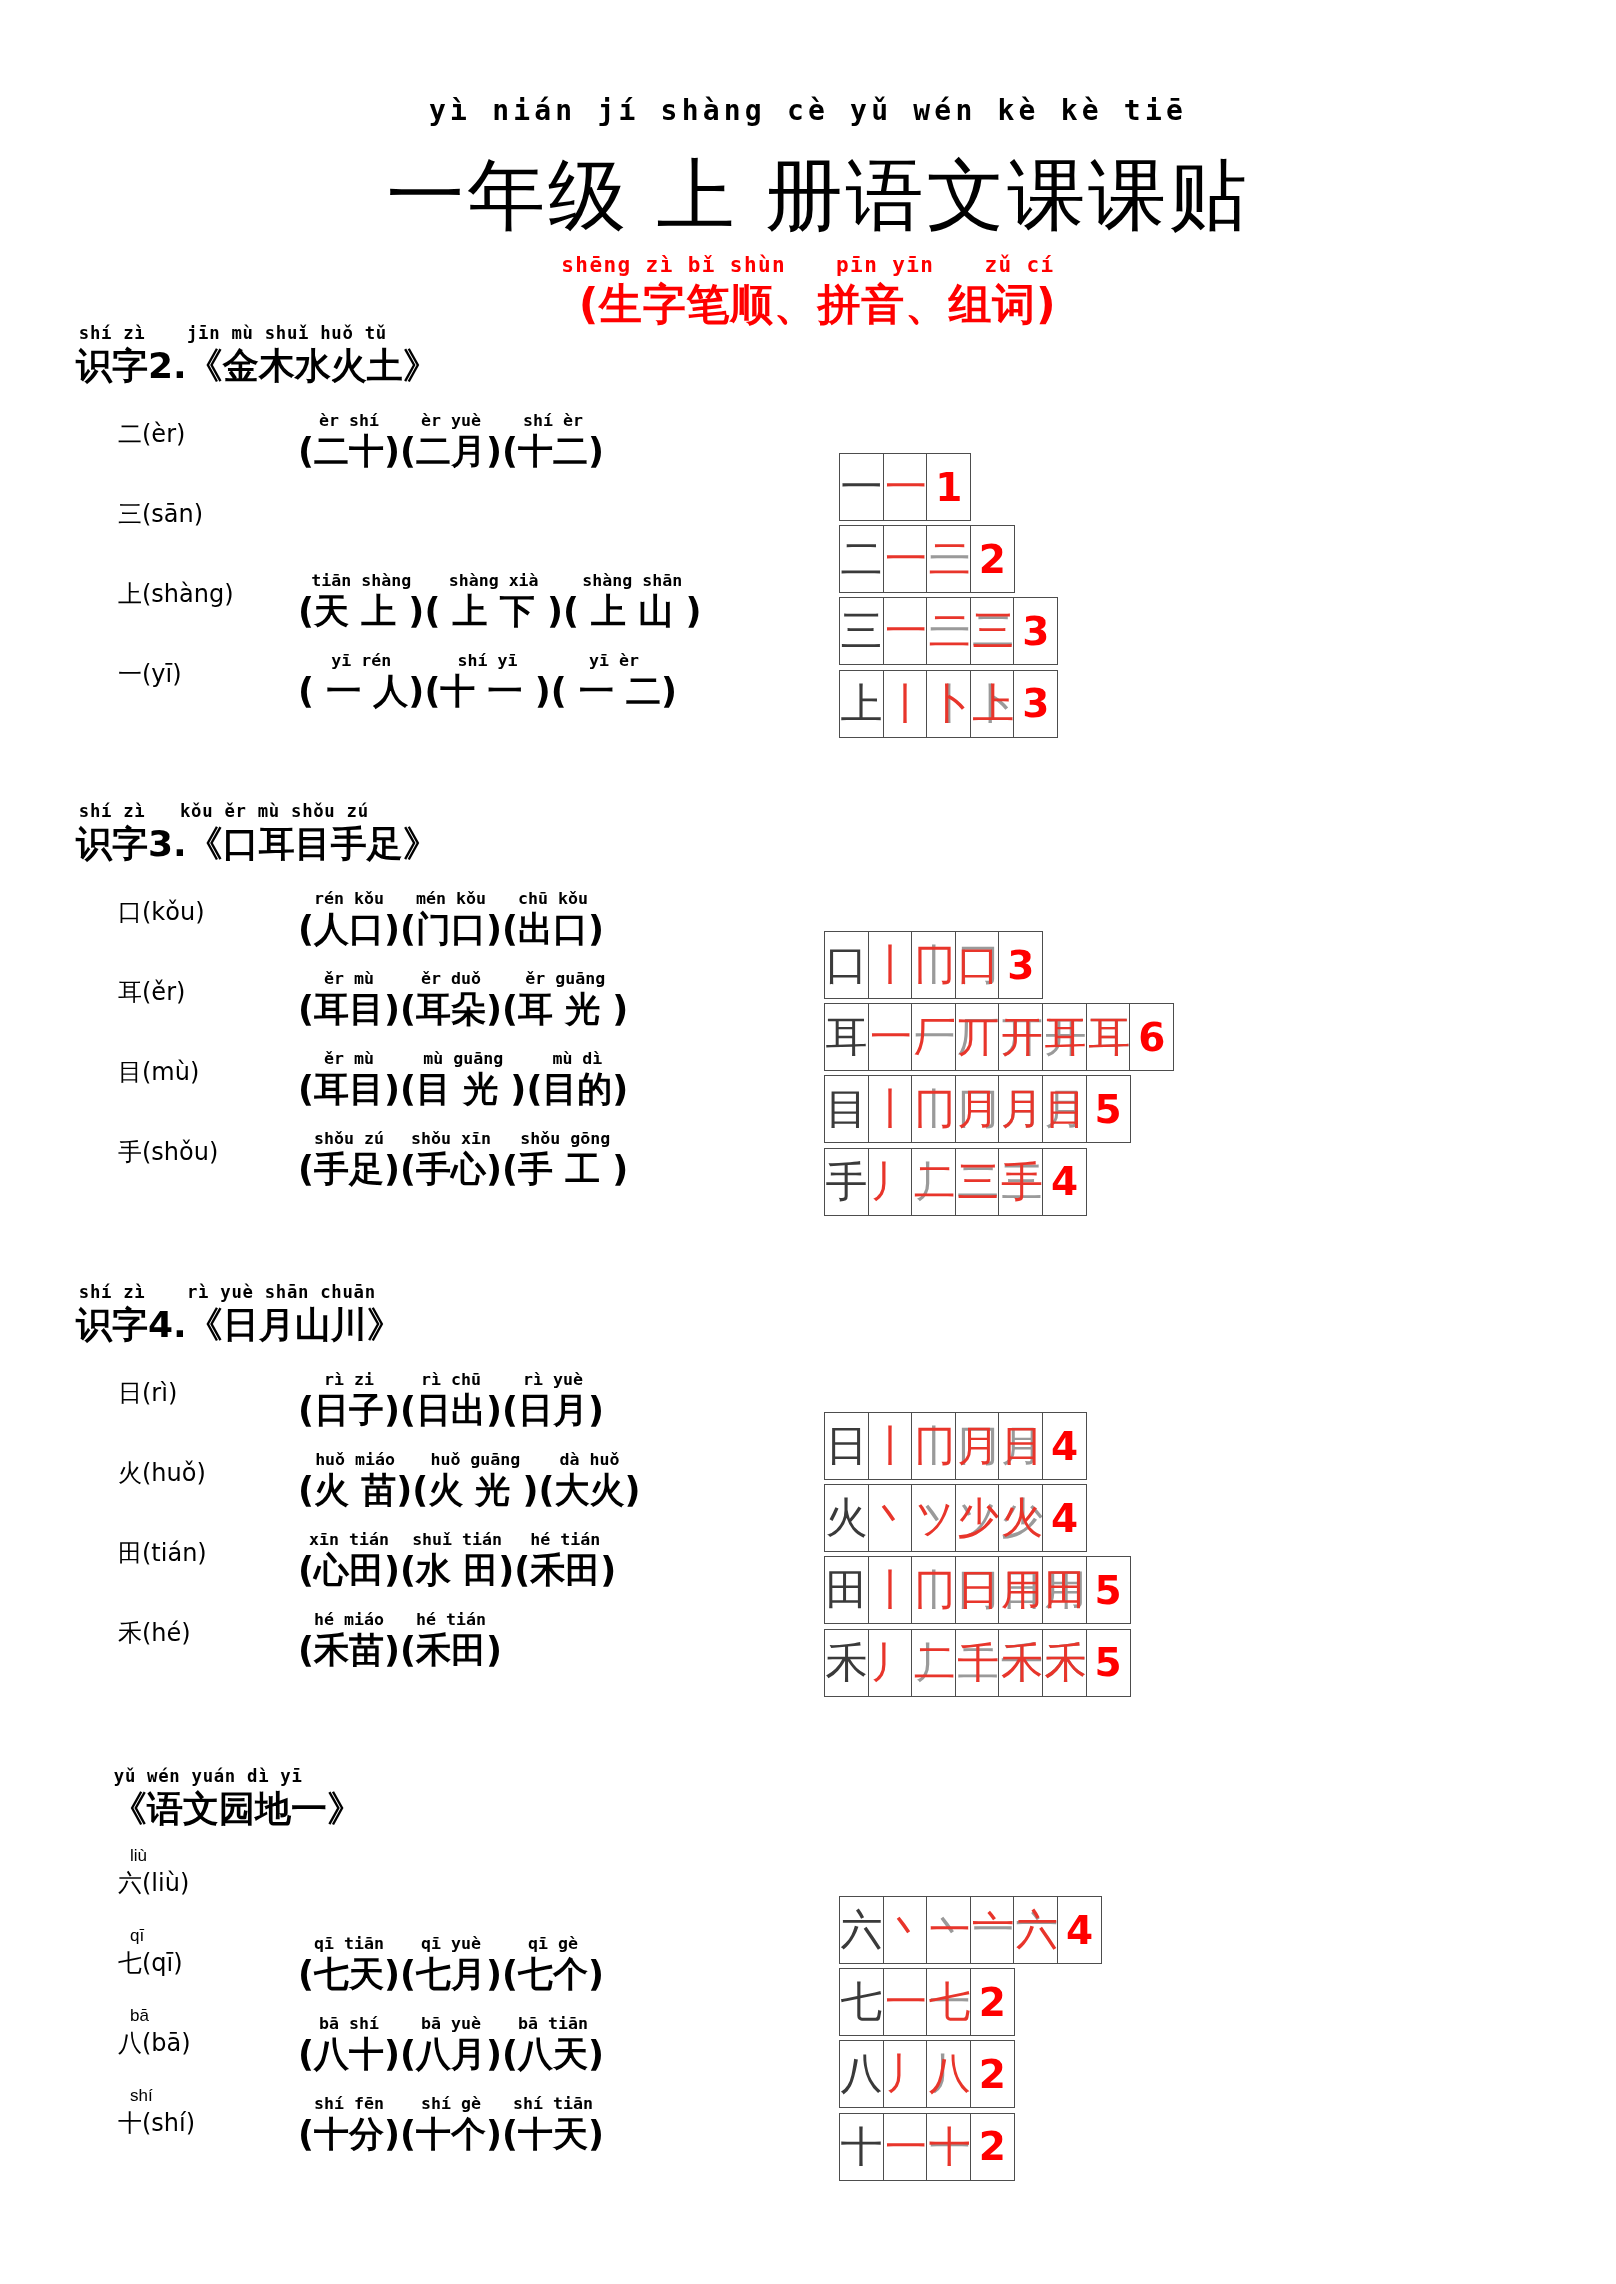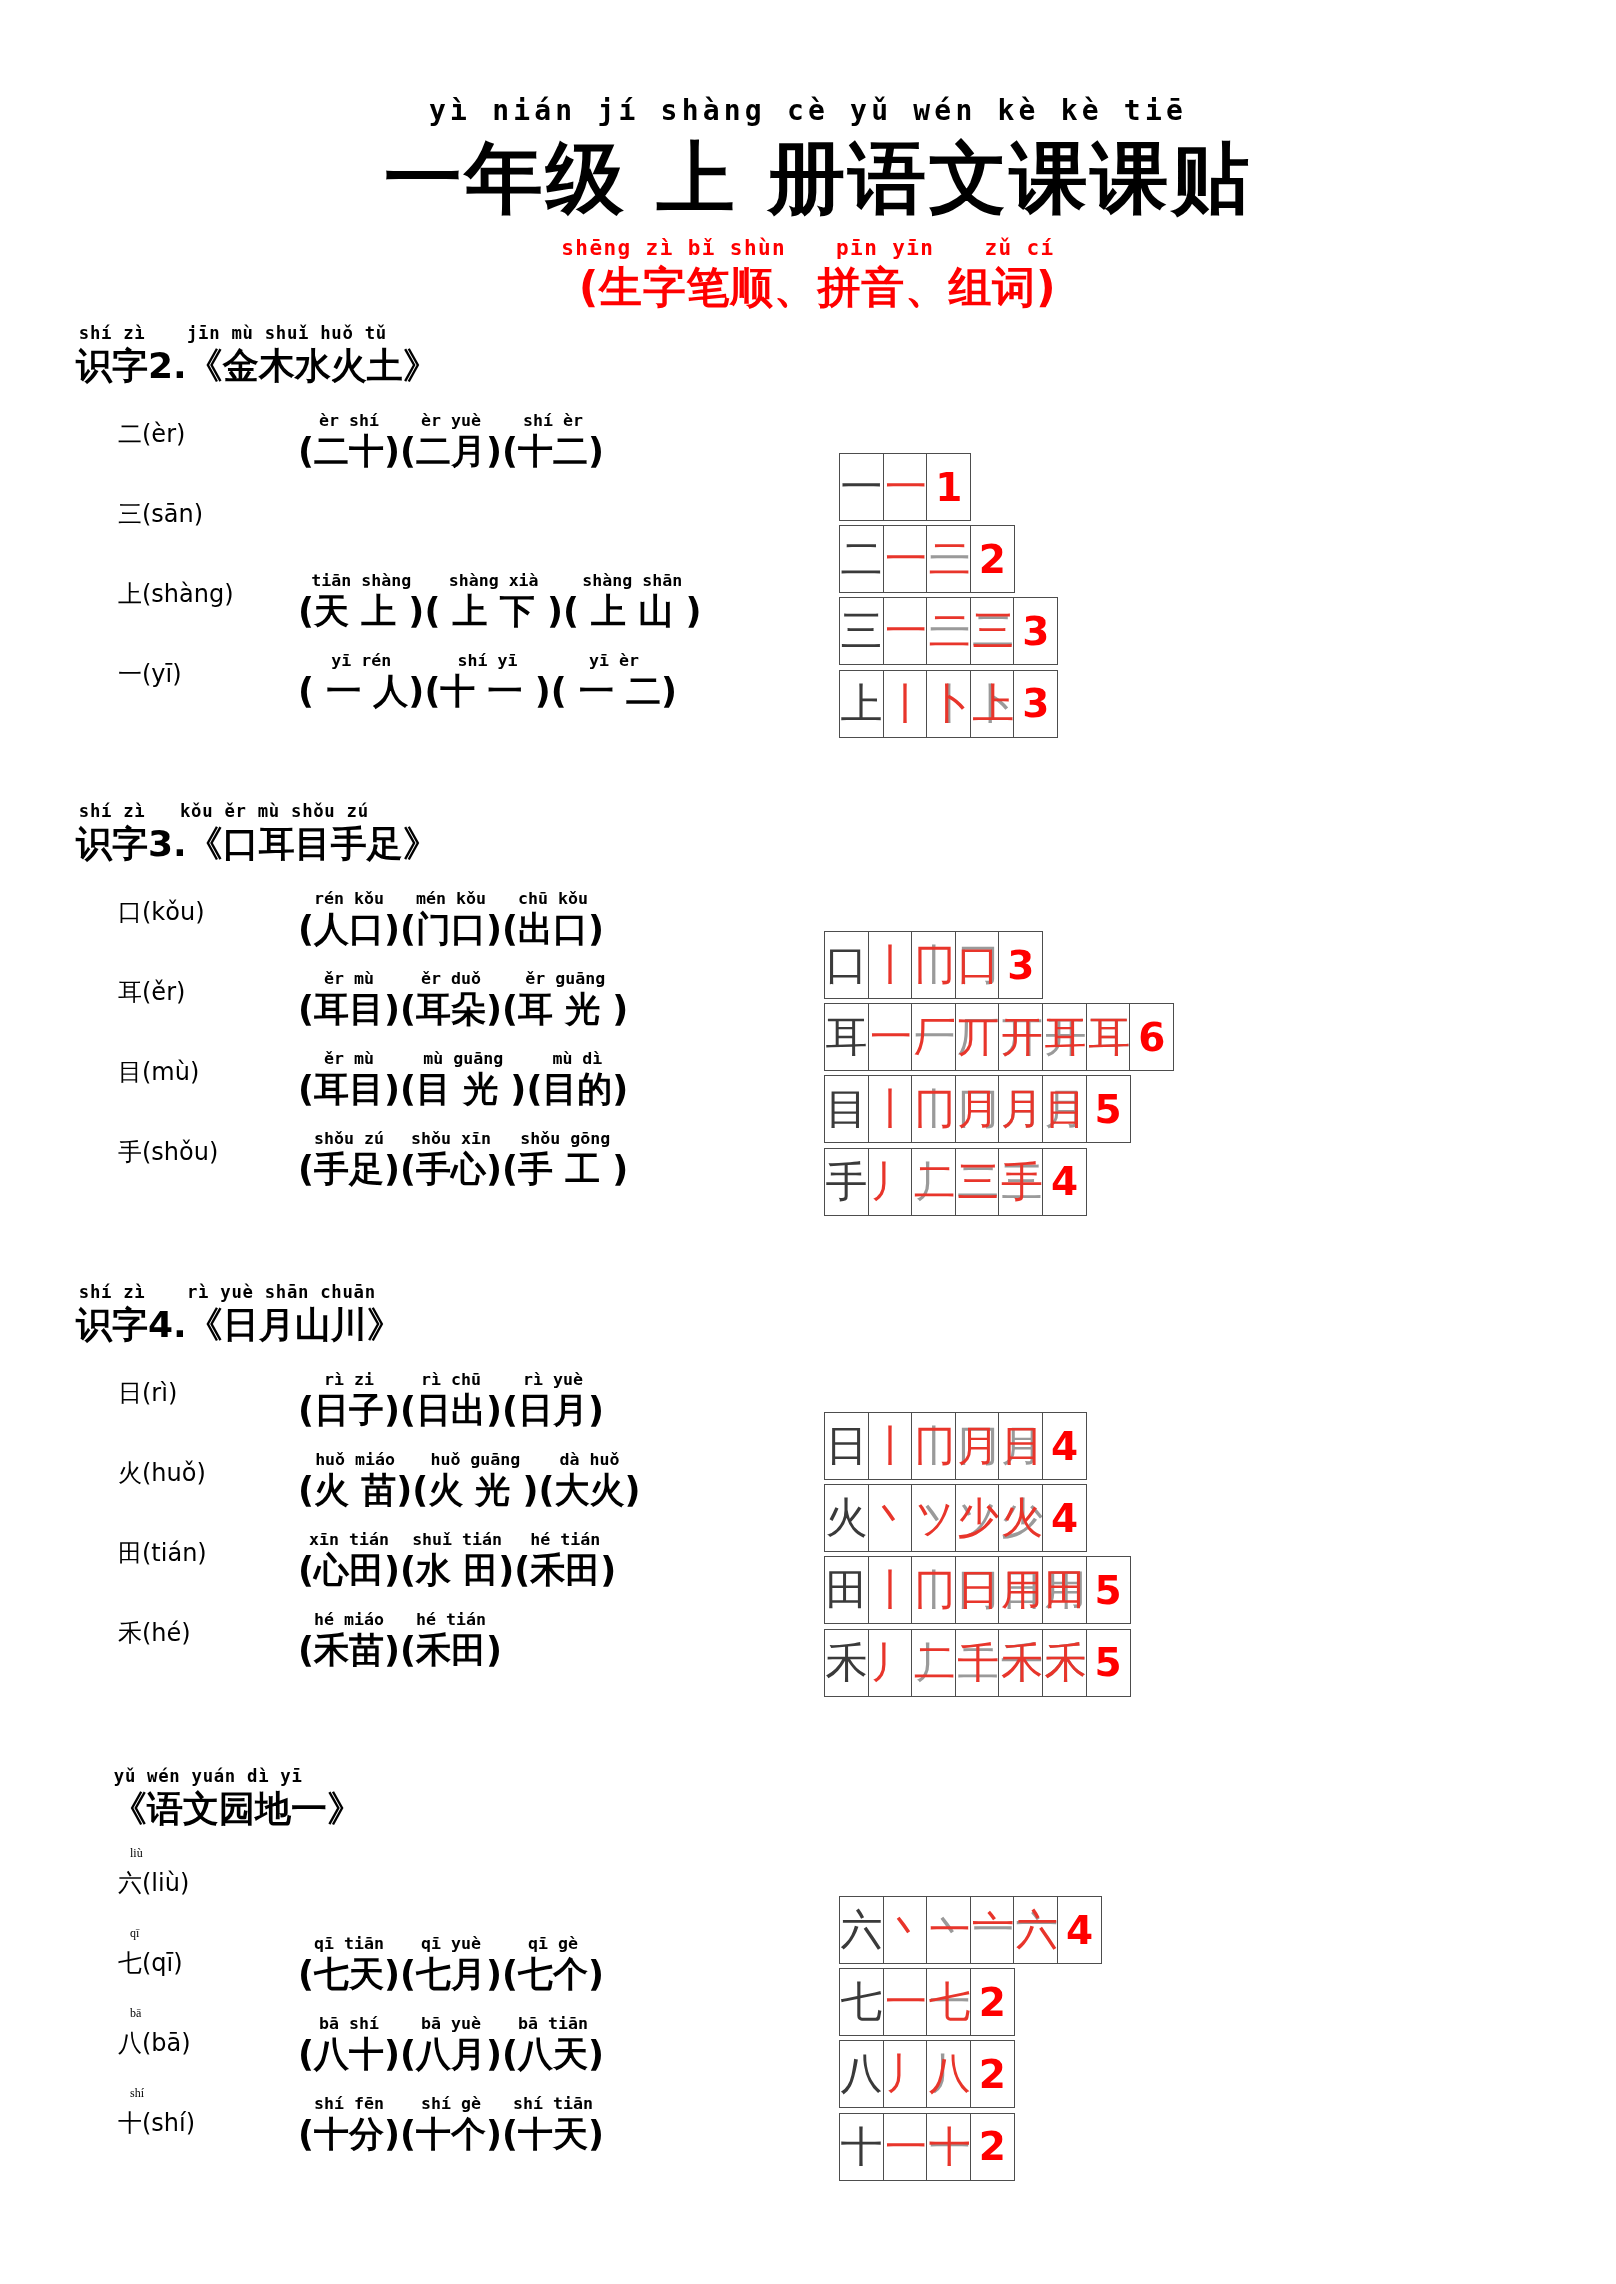--- a/index.html
+++ b/index.html
@@ -11,22 +11,22 @@
   .page{position:relative;width:1616px;height:1754px;}
 
   
   .header{text-align:center;padding-top:97px;}
   .hdr-pinyin{
     font-family:"DejaVu Sans Mono","Liberation Mono",monospace;
     font-size:28px;font-weight:bold;letter-spacing:4.2px;color:#000;
     line-height:1;
   }
   .hdr-title{
-    font-size:78px;font-weight:bold;letter-spacing:2.8px;
-    line-height:1.18;margin-top:7px;color:#000;
+    font-size:78px;font-weight:normal;letter-spacing:2.8px;
+    line-height:1.18;margin-top:24px;color:#000;
     font-family:"DejaVu Sans","Liberation Sans",sans-serif;
     padding-left:20px;
   }
   .hdr-sub-pinyin{
     font-family:"DejaVu Sans Mono","Liberation Mono",monospace;
     font-size:21px;font-weight:bold;color:#ff0000;letter-spacing:1.4px;
     margin-top:14px;line-height:1;
   }
   .hdr-sub-pinyin span{display:inline-block;margin:0 18px;}
   .hdr-sub{
@@ -58,22 +58,22 @@
   .rows{margin-top:12.5px;}
   .row{position:relative;height:80px;}
   .row-key{
     position:absolute;left:118px;top:23.5px;
     font-size:24px;letter-spacing:0px;white-space:nowrap;line-height:1;
     font-family:"DejaVu Sans","Liberation Sans",sans-serif;
   }
   .row-key.withpy{top:30px;}
   .row-key-pinyin{
     position:absolute;left:130px;top:5.5px;
-    font-family:Liberation Serif, serif;
-    font-size:12px;letter-spacing:0px;line-height:1;white-space:nowrap;
+    font-family:Liberation Sans, sans-serif;
+    font-size:17px;letter-spacing:0px;line-height:1;white-space:nowrap;
   }
   .row-words{position:absolute;left:298px;top:18px;white-space:nowrap;}
   .word{display:inline-block;position:relative;vertical-align:top;font-weight:bold;}
   .word-py{
     position:absolute;top:-2.8px;left:0;width:100%;text-align:center;
     font-family:"DejaVu Sans Mono","Liberation Mono",monospace;
     font-size:16.6px;line-height:1;white-space:nowrap;
   }
   .word-txt{
     display:block;margin-top:16.6px;

